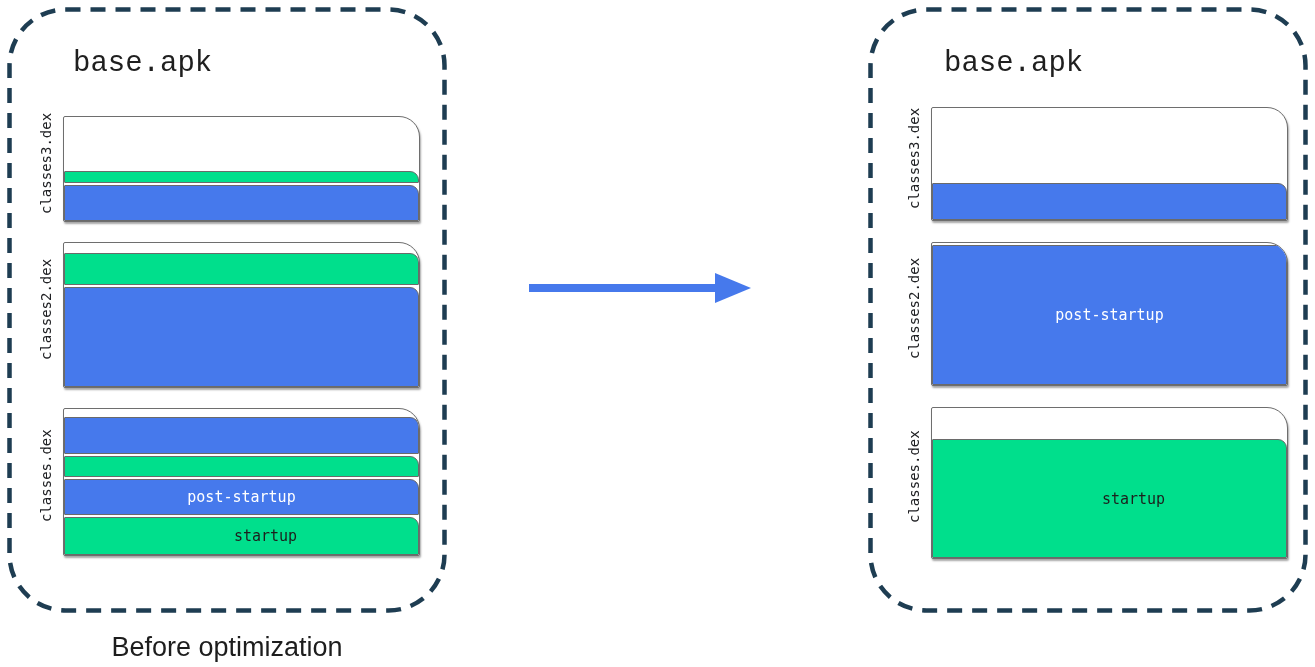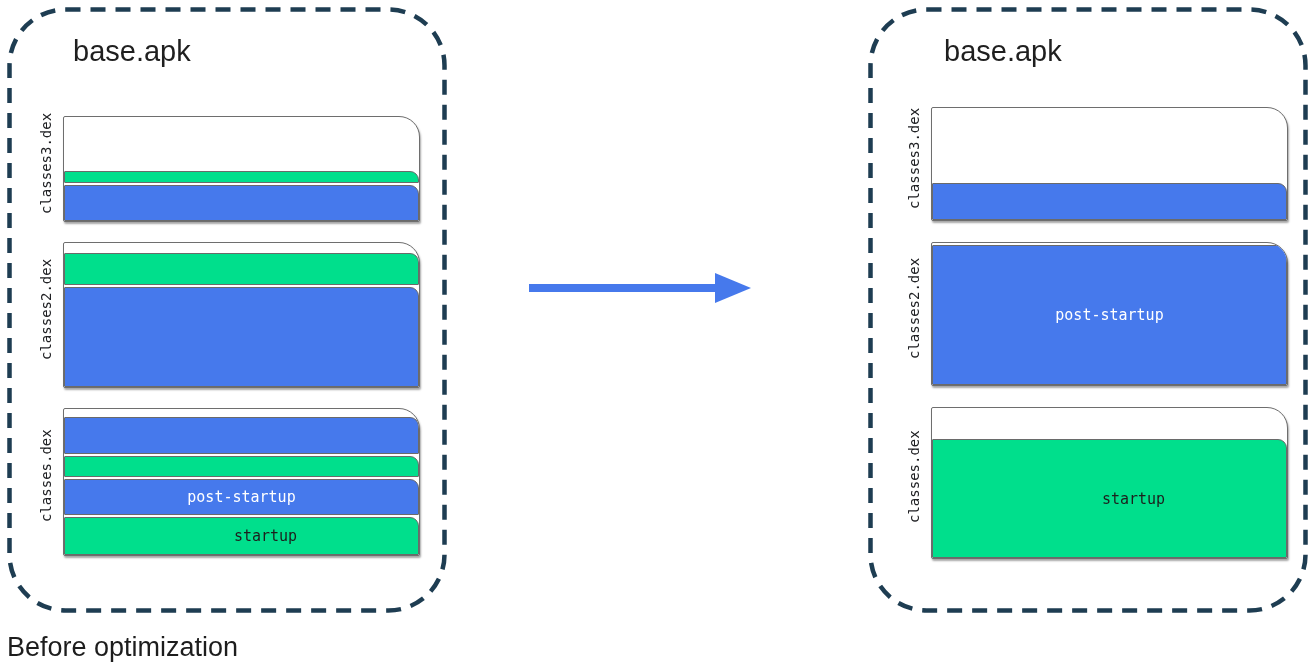--- a/index.html
+++ b/index.html
@@ -3,21 +3,21 @@
 <meta charset="utf-8">
 <style>
   html,body{margin:0;padding:0;background:#ffffff;}
   .canvas{
     position:relative;width:1315px;height:667px;background:#ffffff;overflow:hidden;
     font-family:"Liberation Sans",sans-serif;
   }
   .panel{position:absolute;top:7px;width:440px;height:606px;}
   .panel-border{position:absolute;inset:0;pointer-events:none;}
   .apk-title{
-    position:absolute;top:28px;font-family:Liberation Sans, sans-serif;
+    position:absolute;top:40px;font-family:Liberation Mono, monospace;
     font-size:29px;font-weight:500;color:#1f1f1f;letter-spacing:0px;white-space:nowrap;
   }
   #panel-before .apk-title{left:66px;}
   #panel-after  .apk-title{left:76px;}
   .files{position:absolute;display:flex;flex-direction:column;width:392px;}
   #panel-before .files{left:21px;top:97px;gap:8px;}
   #panel-after  .files{left:28px;top:88px;gap:9px;}
   .file-row{display:flex;flex-direction:row;}
   .file-label{
     flex:0 0 35px;display:flex;align-items:center;justify-content:center;
@@ -91,21 +91,21 @@
               <span class="seg-text">post-startup</span>
             </div>
             <div class="seg green band" style="height: 38px;">
               <span class="seg-text">startup</span>
             </div>
           </div>
         </div>
       </div>
   </section>
 
-  <div class="caption" style="position:absolute;left:7px;top:632px;width:440px;text-align:left;font-size:27px;color:#1d1d1d;">Before optimization</div>
+  <div class="caption" style="position:absolute;left:7px;top:632px;width:440px;text-align:center;font-size:27px;color:#1d1d1d;">Before optimization</div>
 
   <div class="arrow">
     <div class="arrow-shaft"></div>
     <div class="arrow-head"></div>
   </div>
 
   <section class="panel" id="panel-after" style="left:868px;">
     <svg class="panel-border" width="440" height="606" viewBox="0 0 440 606">
       <rect x="2.5" y="2.5" width="435" height="601" rx="56" fill="none" stroke="#1E3D52" stroke-width="4.5" stroke-dasharray="15 10"></rect>
     </svg>

